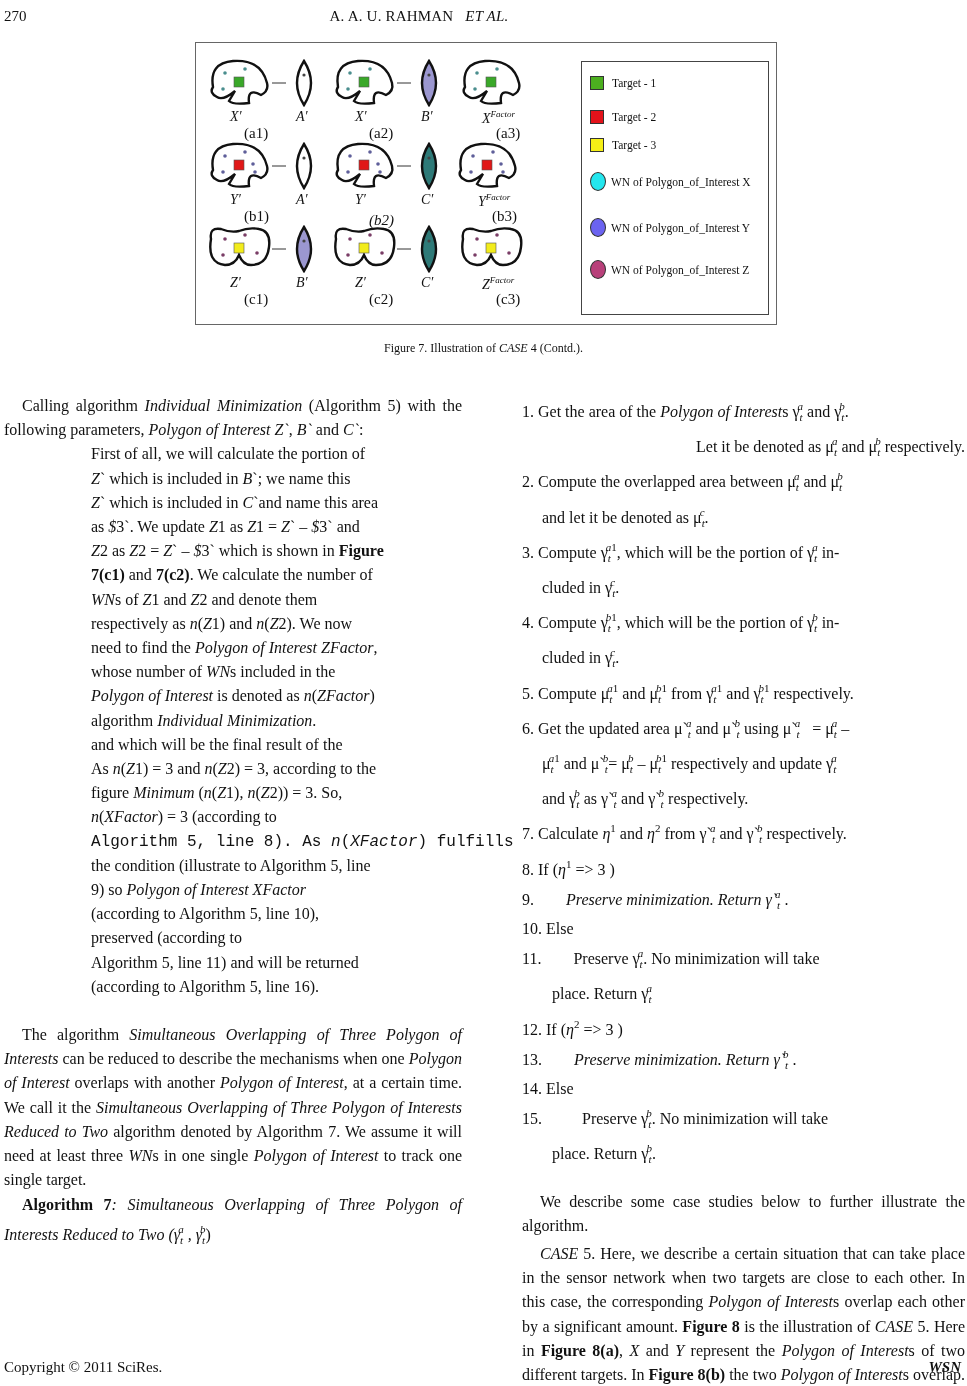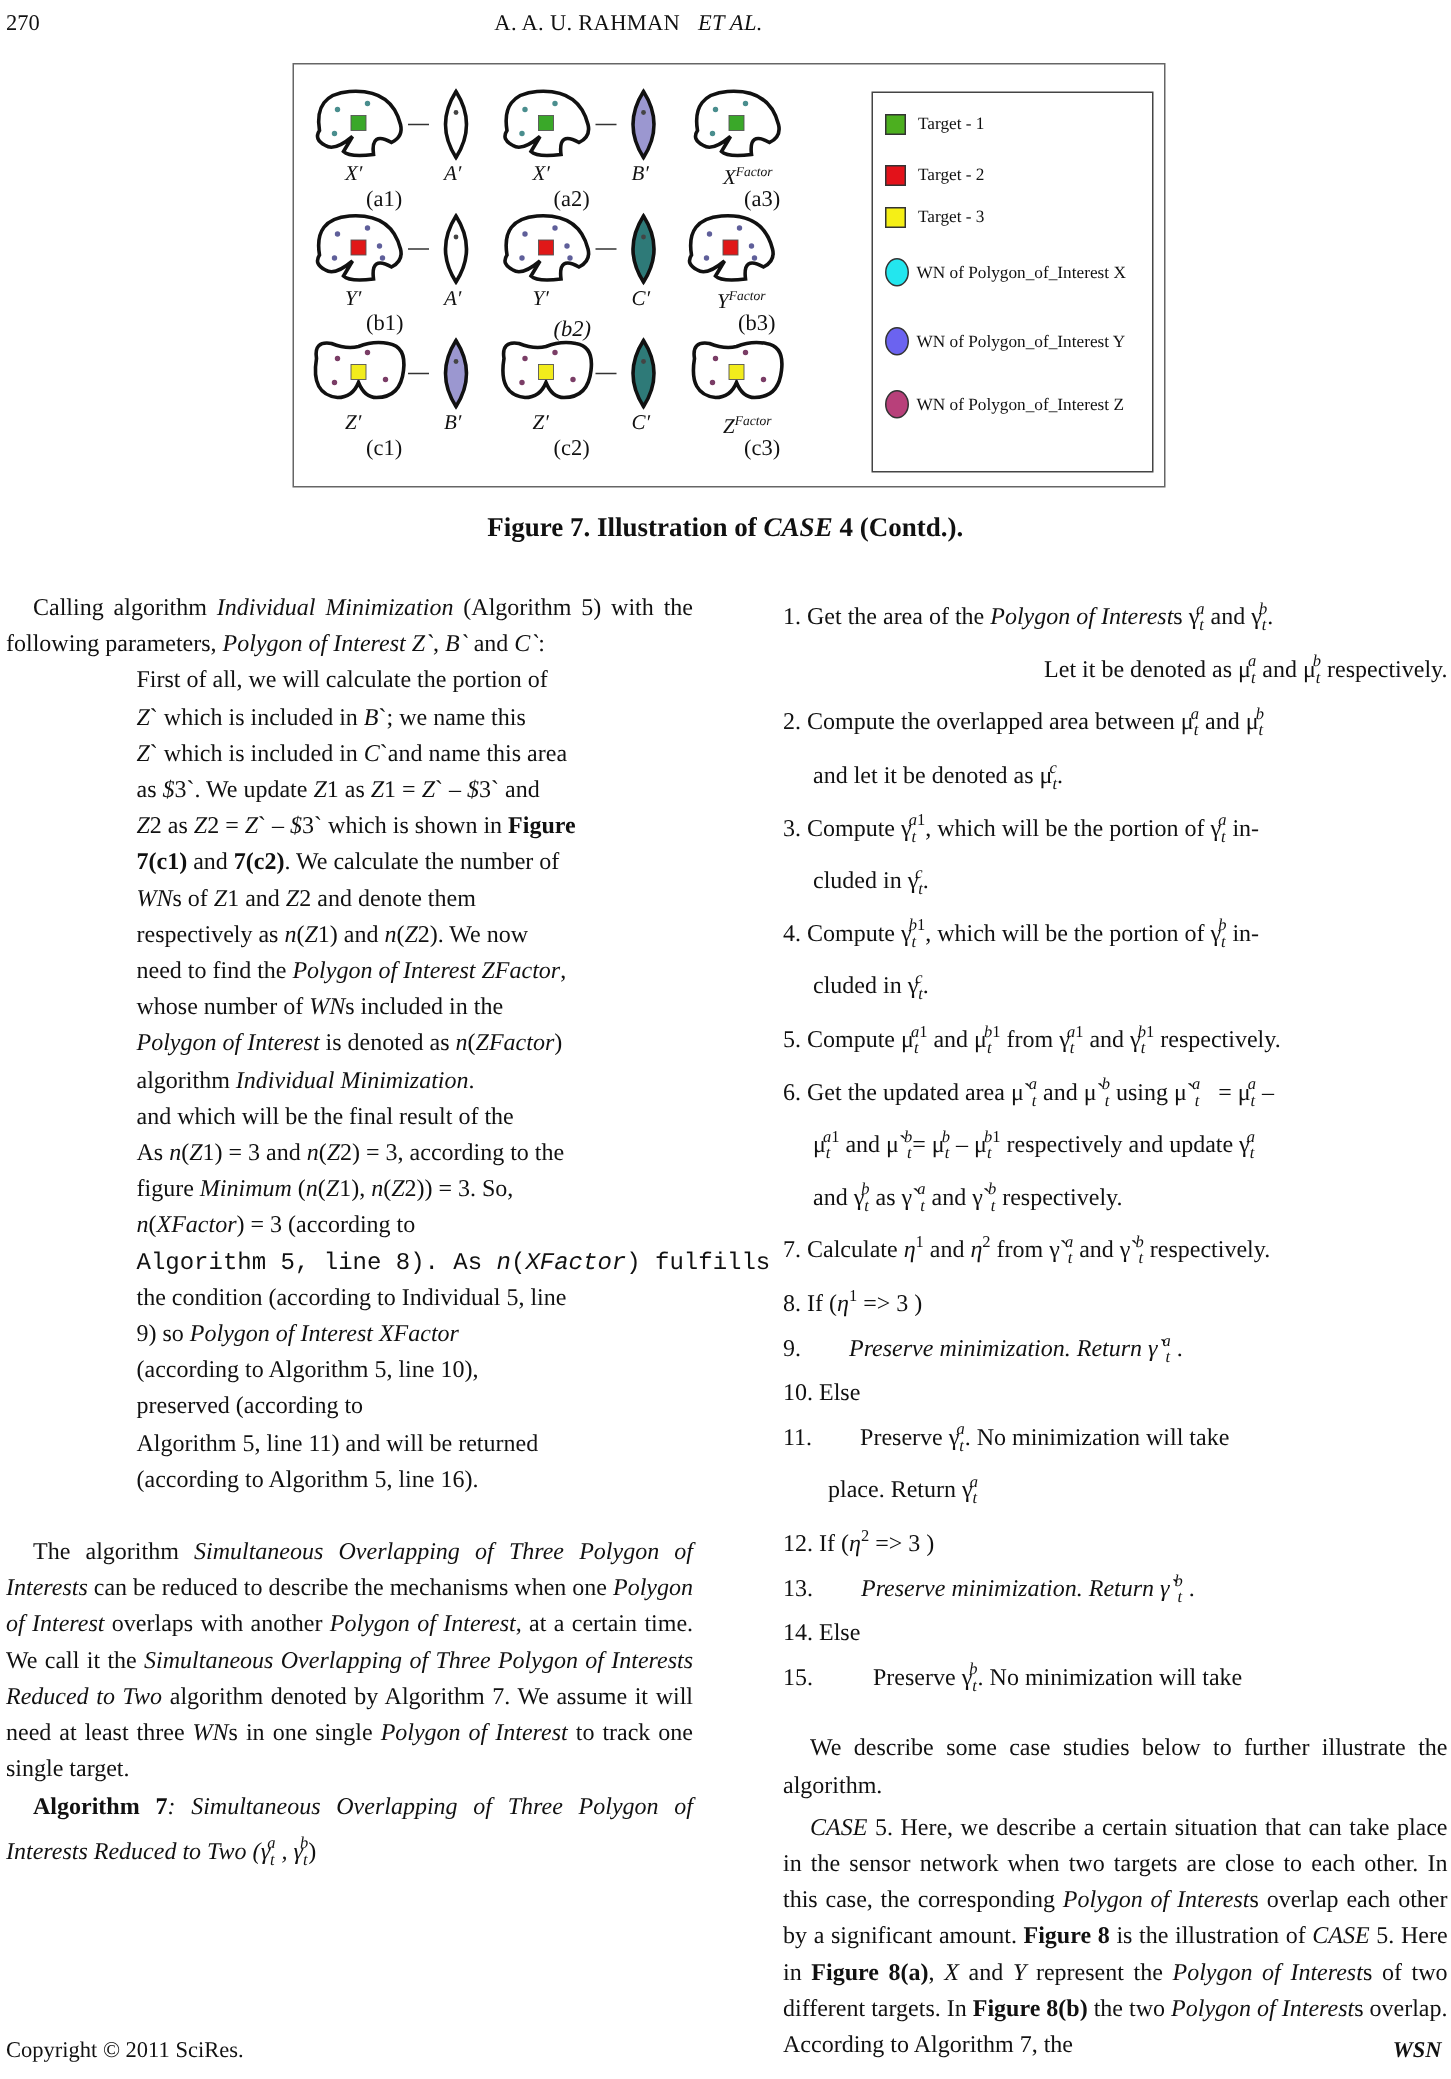--- a/index.html
+++ b/index.html
@@ -17,21 +17,21 @@
   .panel svg { position:absolute; left:0; top:0; }
   .plabel { position:absolute; font-family:"Liberation Serif", serif; font-size:15px; }
   .shape-lab { position:absolute; font-style:italic; font-size:14px; }
   .shape-lab sup { font-size:9px; font-style:italic; }
 
   #legend { position:absolute; left:385px; top:18px; width:188px; height:254px; border:1.5px solid #444; box-sizing:border-box; }
   .leg-item { position:absolute; left:8px; display:flex; align-items:center; font-size:11.5px; }
   .leg-sq { width:12px; height:12px; border:1px solid #333; margin-right:8px; }
   .leg-ov { width:14px; height:17px; border-radius:50%; border:1px solid #333; margin-right:5px; }
 
-  #fig-caption { left:0; width:967px; top:341px; text-align:center; font-weight:bold; font-size:18px; }
+  #fig-caption { left:0; width:967px; top:341px; text-align:center; font-weight:normal; font-size:12px; }
   #fig-caption i { font-style:italic; }
 
   .col { font-size:16px; line-height:24.2px; }
   #left-col { left:4px; top:394px; width:458px; }
   #right-col { left:522px; top:394px; width:443px; }
   p { margin:0; }
   .just { text-align:justify; text-align-last:left; }
   .indent { text-indent:18px; }
   .block { margin-left:87px; }
   .alg-line { white-space:nowrap; }
@@ -264,21 +264,21 @@
       <div style="white-space: nowrap;">respectively as <i>n</i>(<i>Z</i>1) and <i>n</i>(<i>Z</i>2). We now</div>
       <div style="white-space: nowrap;">need to find the <i>Polygon of Interest</i> <i>ZFactor</i>,</div>
       <div style="white-space: nowrap;">whose number of <i>WN</i>s included in the</div>
       <div style="white-space: nowrap;"><i>Polygon of Interest</i> is denoted as <i>n</i>(<i>ZFactor</i>)</div>
       <div style="white-space: nowrap;">algorithm <i>Individual Minimization</i>.</div>
       <div style="white-space: nowrap;">and which will be the final result of the</div>
       <div style="white-space: nowrap;">As <i>n</i>(<i>Z</i>1) = 3 and <i>n</i>(<i>Z</i>2) = 3, according to the</div>
       <div style="white-space: nowrap;">figure <i>Minimum</i> (<i>n</i>(<i>Z</i>1), <i>n</i>(<i>Z</i>2)) = 3. So,</div>
       <div style="white-space: nowrap;"><i>n</i>(<i>XFactor</i>) = 3 (according to</div>
       <div style="white-space: nowrap; font-family: Liberation Mono, monospace;">Algorithm 5, line 8). As <i>n</i>(<i>XFactor</i>) fulfills</div>
-      <div style="white-space: nowrap;">the condition (according to Individual 5, line</div>
+      <div style="white-space: nowrap;">the condition (illustrate to Algorithm 5, line</div>
       <div style="white-space: nowrap;">9) so <i>Polygon of Interest</i> <i>XFactor</i></div>
       <div style="white-space: nowrap;">(according to Algorithm 5, line 10),</div>
       <div style="white-space: nowrap;">preserved (according to</div>
       <div style="white-space: nowrap;">Algorithm 5, line 11) and will be returned</div>
       <div style="white-space: nowrap;">(according to Algorithm 5, line 16).</div>
     </div>
   <div style="height:24px"></div>
   <p class="just indent">
     <span>The algorithm </span><i>Simultaneous Overlapping of Three Polygon of Interests</i><span> can be reduced to describe the mechanisms when one </span><i>Polygon of Interest</i><span> overlaps with another </span><i>Polygon of Interest</i><span>, at a certain time. We call it the </span><i>Simultaneous Overlapping of Three Polygon of Interests Reduced to Two</i><span> algorithm denoted by Algorithm 7. We assume it will need at least three </span><i>WN</i><span>s in one single </span><i>Polygon of Interest</i><span> to track one single target.</span>
   </p>
@@ -304,20 +304,21 @@
     <div class="alg-line">7. Calculate <i>η</i><span class="supn">1</span> and <i>η</i><span class="supn">2</span> from γ`<span class="sub">t</span><span class="sup" style="margin-left:-5px">a</span> and γ`<span class="sub">t</span><span class="sup" style="margin-left:-5px">b</span> respectively.</div>
     <div class="alg-line">8. If (<i>η</i><span class="supn">1</span> =&gt; 3 )</div>
     <div class="alg-line">9.&nbsp;&nbsp;&nbsp;&nbsp;&nbsp;&nbsp;&nbsp;&nbsp;<i>Preserve minimization. Return γ`</i><span class="sub">t</span><span class="sup" style="margin-left:-5px">a</span> .</div>
     <div class="alg-line">10. Else</div>
     <div class="alg-line">11.&nbsp;&nbsp;&nbsp;&nbsp;&nbsp;&nbsp;&nbsp;&nbsp;Preserve γ<span class="sub">t</span><span class="sup" style="margin-left:-5px">a</span>. No minimization will take</div>
     <div class="alg-line" style="padding-left:30px">place. Return γ<span class="sub">t</span><span class="sup" style="margin-left:-5px">a</span></div>
     <div class="alg-line">12. If (<i>η</i><span class="supn">2</span> =&gt; 3 )</div>
     <div class="alg-line">13.&nbsp;&nbsp;&nbsp;&nbsp;&nbsp;&nbsp;&nbsp;&nbsp;<i>Preserve minimization. Return γ`</i><span class="sub">t</span><span class="sup" style="margin-left:-5px">b</span> .</div>
     <div class="alg-line">14. Else</div>
     <div class="alg-line">15.&nbsp;&nbsp;&nbsp;&nbsp;&nbsp;&nbsp;&nbsp;&nbsp;&nbsp;&nbsp;Preserve γ<span class="sub">t</span><span class="sup" style="margin-left:-5px">b</span>. No minimization will take</div>
+    <div class="alg-line" style="padding-left:30px">place. Return γ<span class="sub">t</span><span class="sup" style="margin-left:-5px">b</span>.</div>
   </div>
   <div style="height:18px"></div>
   <p class="just indent">We describe some case studies below to further illustrate the algorithm.</p>
   <div style="height:4px"></div>
   <p class="just indent">
     <i>CASE</i><span> 5. Here, we describe a certain situation that can take place in the sensor network when two targets are close to each other. In this case, the corresponding </span><i>Polygon of Interest</i><span>s overlap each other by a significant amount. </span><b>Figure 8</b><span> is the illustration of </span><i>CASE</i><span> 5. Here in </span><b>Figure 8(a)</b><span>, </span><i>X</i><span> and </span><i>Y</i><span> represent the </span><i>Polygon of Interest</i><span>s of two different targets. In </span><b>Figure 8(b)</b><span> the two </span><i>Polygon of Interest</i><span>s overlap. According to Algorithm 7, the </span>
   </p>
 </div>
 
 <div class="abs" id="footer-left">Copyright © 2011 SciRes.</div>

